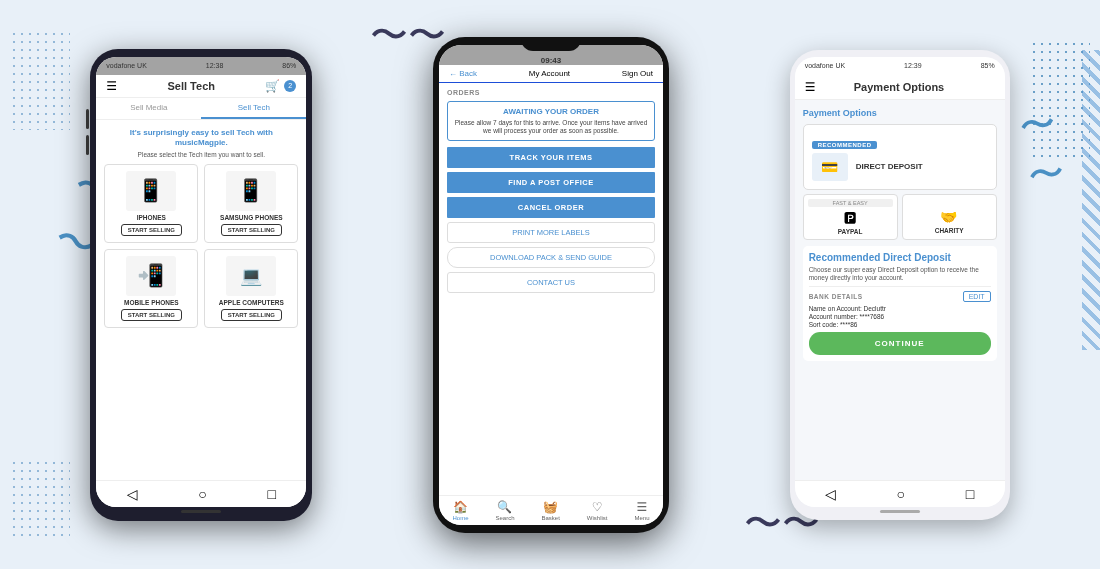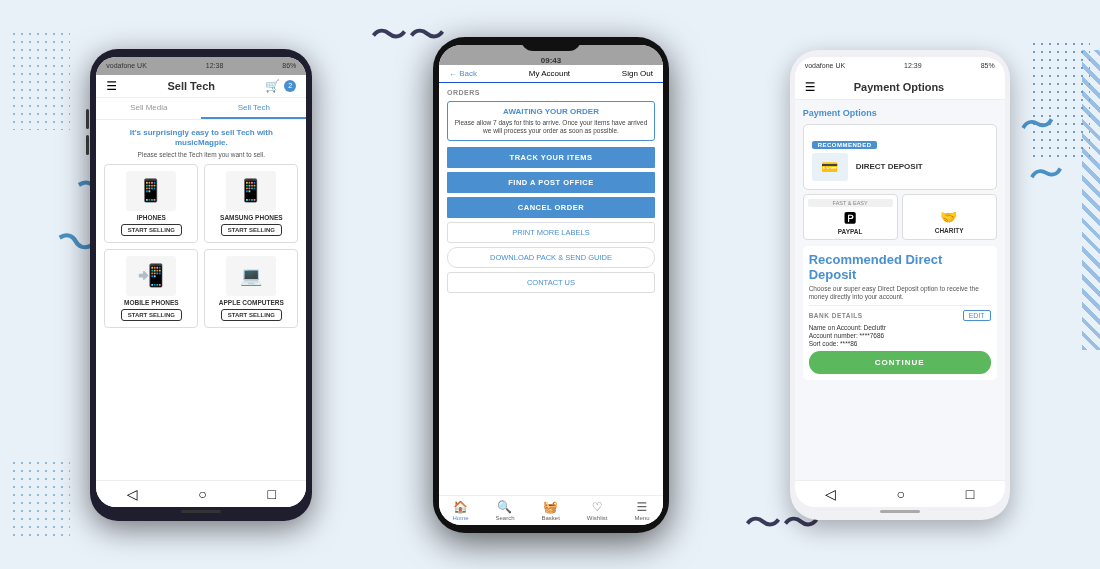--- a/index.html
+++ b/index.html
@@ -391,21 +391,21 @@
       font-weight: bold;
       color: #333;
     }
     .p3-rec-section {
       background: #fff;
       border-radius: 5px;
       padding: 6px;
       margin-bottom: 4px;
     }
     .p3-rec-title {
-      font-size: 13px;
+      font-size: 10px;
       font-weight: bold;
       color: #4a90d0;
       margin-bottom: 3px;
     }
     .p3-rec-text {
       font-size: 6.5px;
       color: #555;
       line-height: 1.3;
       margin-bottom: 4px;
     }

